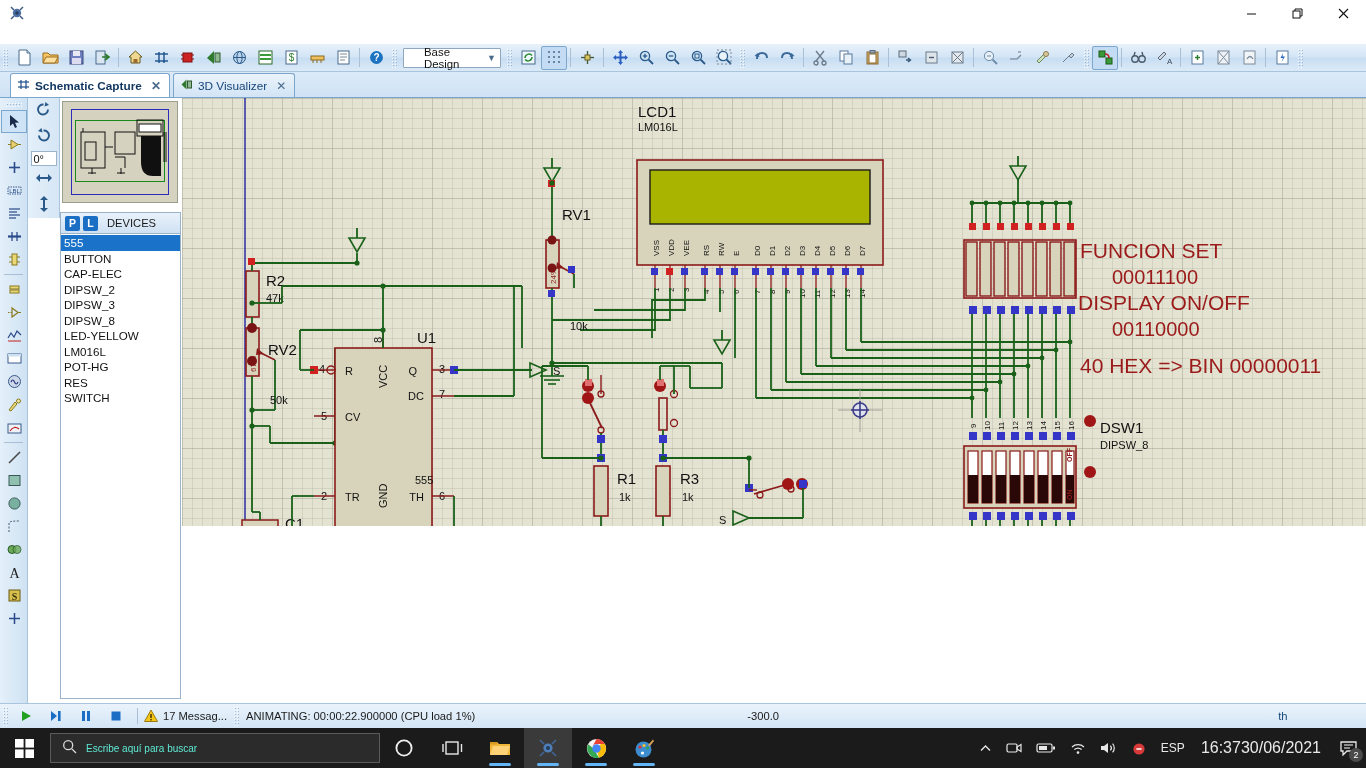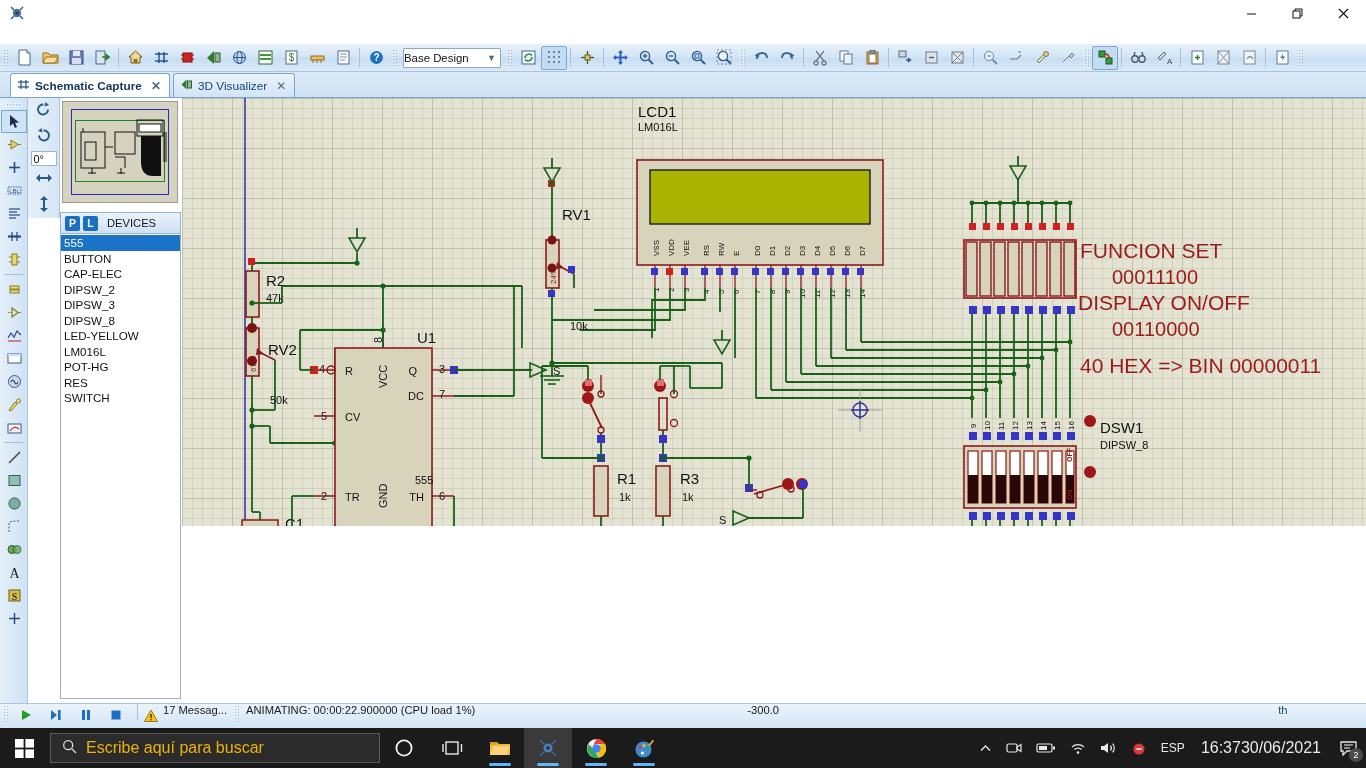--- a/index.html
+++ b/index.html
@@ -38,21 +38,21 @@
     display:flex; align-items:center;
   }
   .tgrip{ width:7px; height:20px; margin:0 2px; flex:none;
     background-image:radial-gradient(#ffffff 40%, transparent 41%),radial-gradient(#9bb4cb 40%, transparent 41%);
     background-size:3px 3px,3px 3px; background-position:0 0,1px 1px; opacity:.9; }
   .tbtn{ width:26px; height:24px; display:flex; align-items:center; justify-content:center; flex:none; }
   .tbtn.active{ background:#c4dcf3; border:1px solid #7da7cd; border-radius:2px; }
   .tsep{ width:1px; height:19px; background:#a9c0d6; margin:0 3px; flex:none; }
   .combo{
     width:98px; height:20px; background:#fff; border:1px solid #8fa8bf; border-radius:1px;
-    display:flex; align-items:center; font-size:11.4px; color:#111; padding-left:0; position:relative; margin:0 3px;
+    display:flex; align-items:center; font-size:11.4px; color:#111; padding-left:20px; position:relative; margin:0 3px;
   }
   .combo .cv{ flex:1; }
   .combo .carr{ width:17px; text-align:center; color:#4a6b8a; font-size:9px; }
 
   
   .tabbar{
     position:absolute; left:0; top:72px; width:1366px; height:26px;
     background:linear-gradient(to bottom,#dceaf8,#cfe2f4);
     border-bottom:1px solid #7aa6cd;
     display:flex; align-items:flex-end; padding-left:10px;
@@ -124,37 +124,37 @@
       linear-gradient(to right, rgba(120,120,110,.16) 1px, transparent 1px),
       linear-gradient(to bottom, rgba(120,120,110,.16) 1px, transparent 1px);
     background-size:50px 50px,50px 50px,10px 10px,10px 10px;
   }
   .schem{ position:absolute; left:0; top:0; width:1184px; height:605px; }
 
   
   .statusbar{
     position:absolute; left:0; top:703px; width:1366px; height:25px;
     background:linear-gradient(to bottom,#eaf3fb,#d4e5f6);
-    border-top:1px solid #a9c4dd; display:flex; 
+    border-top:1px solid #a9c4dd; display:flex; align-items:center;
   }
   .sb-btn{ width:30px; height:22px; display:flex; align-items:center; justify-content:center; }
   .sb-sep{ width:1px; height:16px; background:#a9c0d6; margin:0 6px; }
   .sb-txt{ font-size:11.2px; color:#1a1a1a; white-space:nowrap; }
 
   
   .taskbar{
     position:absolute; left:0; top:728px; width:1366px; height:40px;
     background:#1b1b1b; display:flex; align-items:center;
   }
   .startbtn{ width:48px; height:40px; display:flex; align-items:center; justify-content:center; }
   .searchbox{
     width:330px; height:30px; background:#2b2b2b; border:1px solid #5a5a5a;
     display:flex; align-items:center; gap:9px; padding-left:11px; margin-left:2px;
   }
-  .searchbox .ph{ color:#eab308; font-size:16px; }
+  .searchbox .ph{ color:#5eead4; font-size:10px; }
   .tbapp{ width:48px; height:40px; display:flex; align-items:center; justify-content:center; position:relative; }
   .tbapp.run::after{ content:''; position:absolute; bottom:2px; left:13px; width:22px; height:3px;
                      background:#62b5f6; border-radius:2px; }
   .tbapp.active{ background:#3a3a3a; }
   .tray{ margin-left:auto; display:flex; align-items:center; height:40px; }
   .trayitem{ display:flex; align-items:center; justify-content:center; padding:0 7px; height:40px;
              color:#e8e8e8; font-size:12px; }
   .clock{ display:flex; flex-direction:row; align-items:center; justify-content:center;
           height:40px; padding:0 9px; color:#e9e9e9; font-size:16px; line-height:14px; }
   .notif{ width:36px; height:40px; display:flex; align-items:center; justify-content:center; position:relative; }

